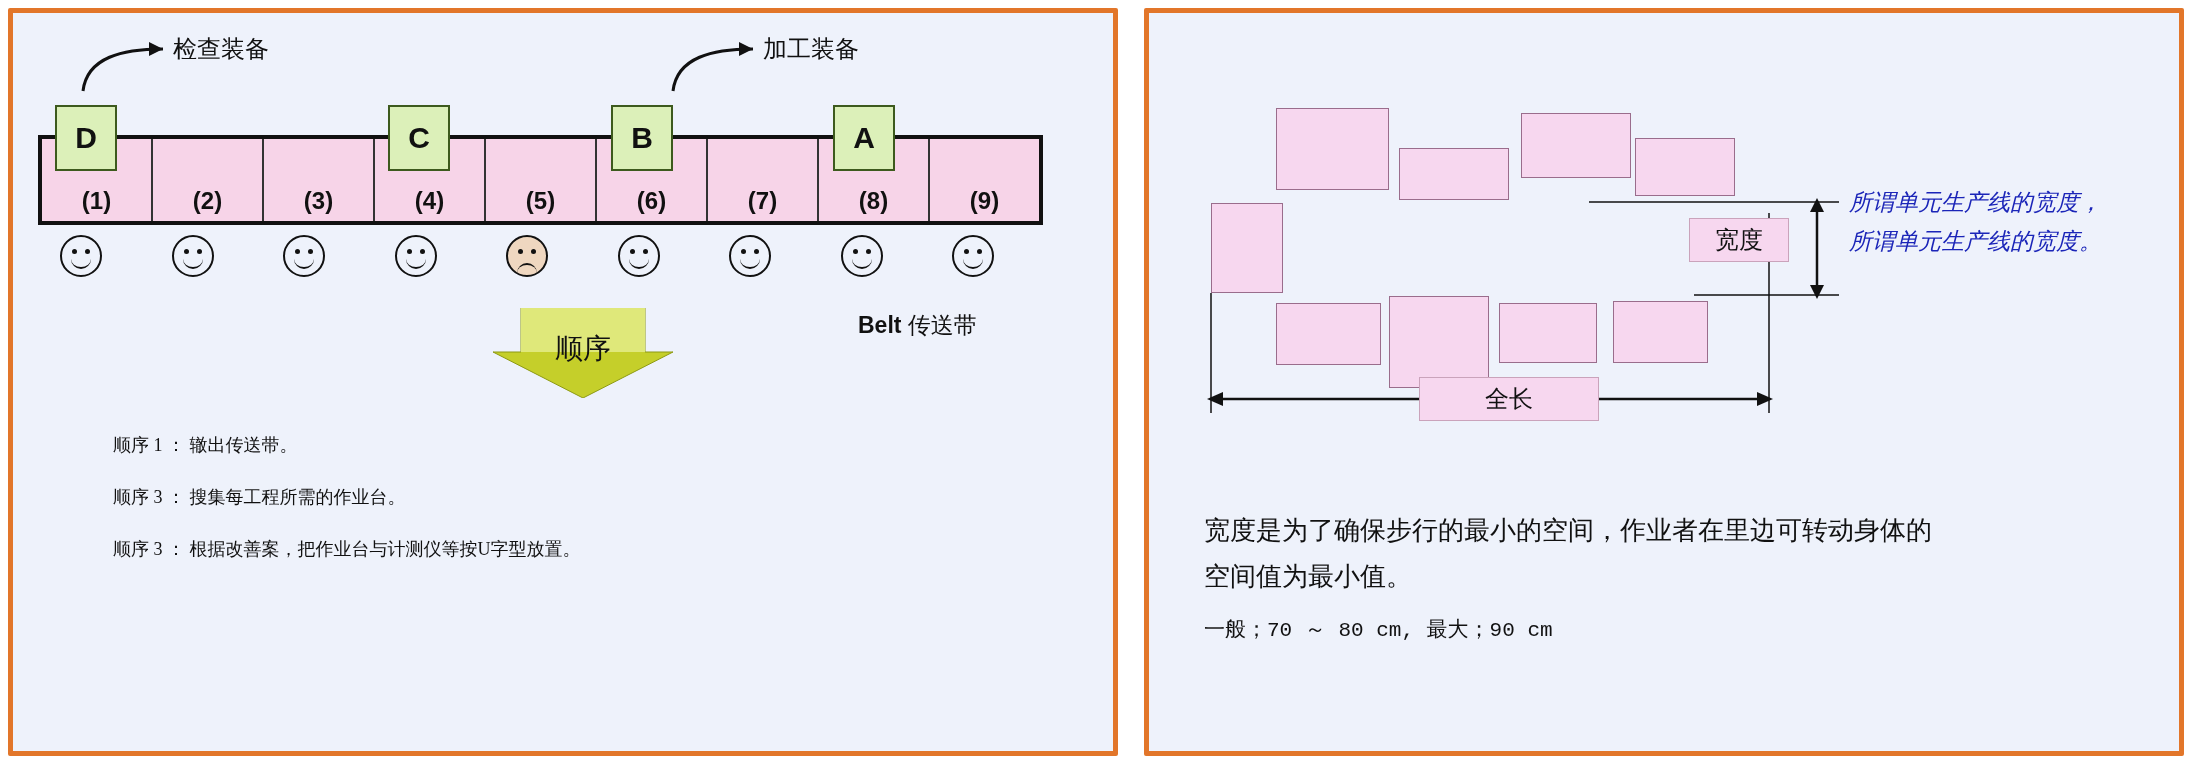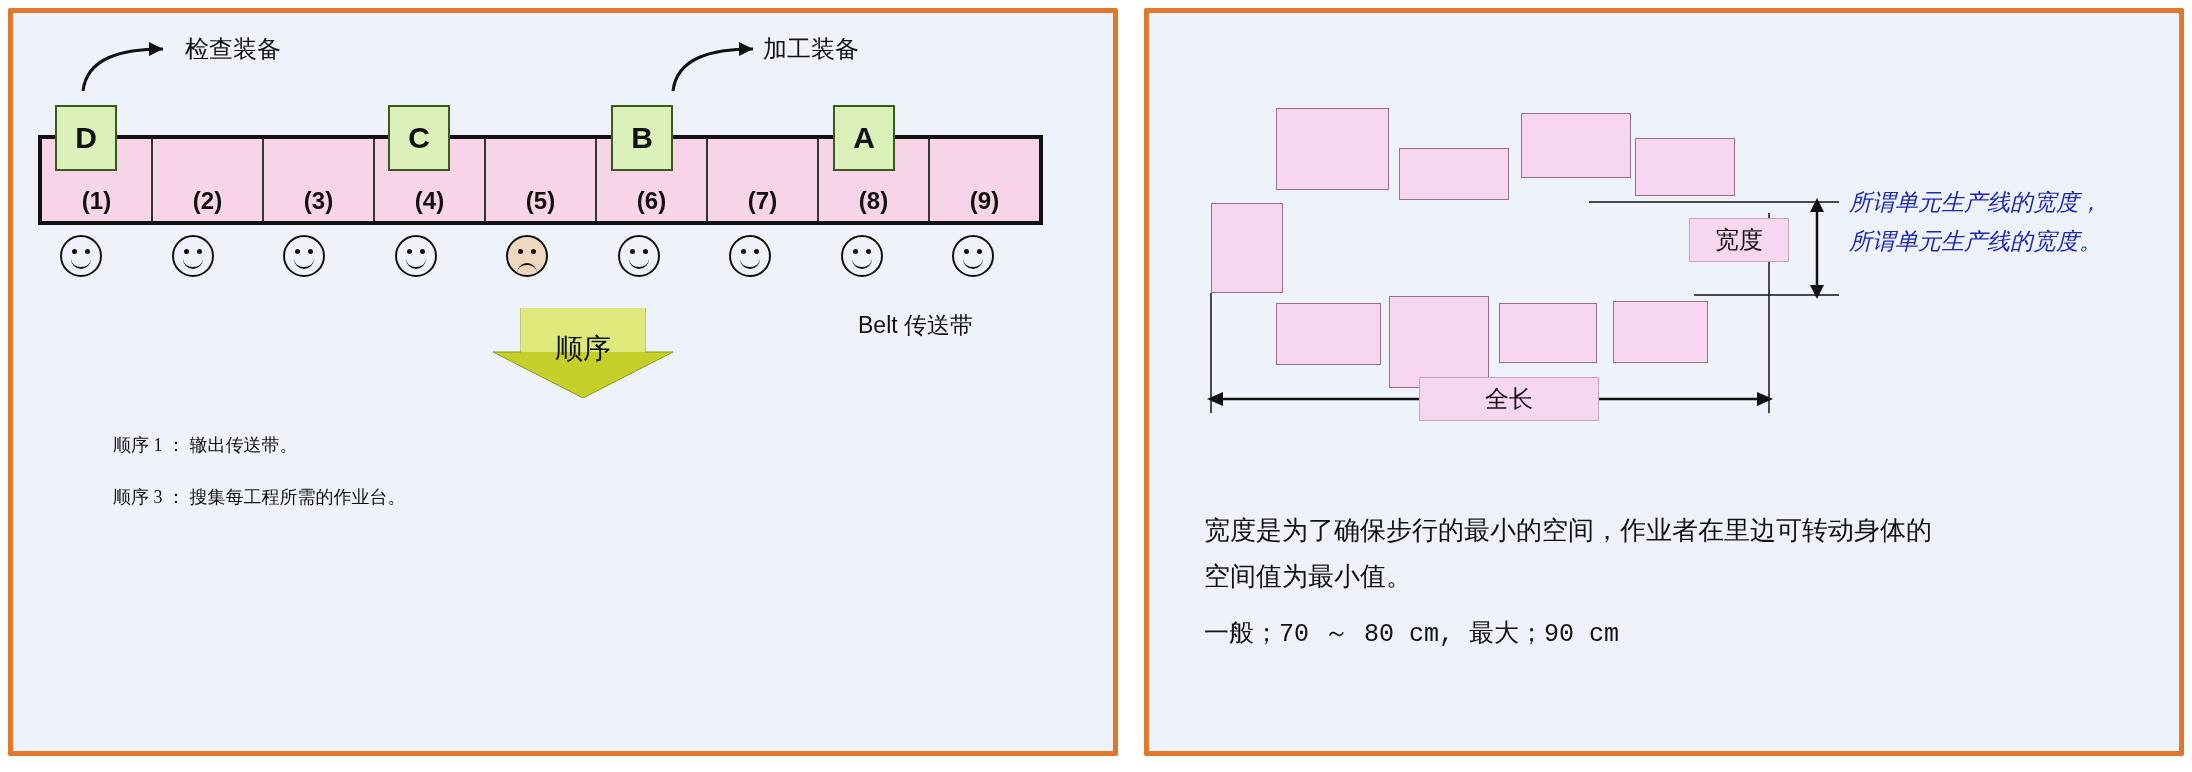--- a/index.html
+++ b/index.html
@@ -60,21 +60,21 @@
     top:26px;border-bottom:none;border-top:2px solid #111;
     border-radius:14px 14px 0 0;
   }
 
   .callout-text{
     position:absolute;font-size:24px;color:#111;white-space:nowrap;
   }
   .belt-caption{
     position:absolute;font-size:23px;color:#111;white-space:nowrap;
   }
-  .belt-caption b{font-weight:normal;}
+  .belt-caption b{font-weight:bold;}
 
   .arrow-svg{position:absolute;left:0;top:0;pointer-events:none;}
 
   .seq-arrow{position:absolute;left:480px;top:295px;width:180px;height:90px;}
   .seq-arrow .label{
     position:absolute;left:0;right:0;top:22px;text-align:center;
     font-size:28px;color:#111;z-index:2;
   }
 
   .steps{
@@ -97,39 +97,39 @@
   }
   .note-blue{
     position:absolute;font-size:23px;color:#1b25b8;line-height:1.7;
     white-space:nowrap;
     font-style:italic;
   }
   .rtext{
     position:absolute;font-size:26px;color:#111;line-height:1.75;
     font-family:"Liberation Serif",serif;
   }
-  .rtext .mono{font-family:"Liberation Mono",monospace;font-size:25px;}
+  .rtext .mono{font-family:"Liberation Mono",monospace;font-size:21px;}
 </style>
 </head>
 <body>
 
 <div class="stage">
 
   <div class="panel panel-left">
 
     <svg class="arrow-svg" width="1100" height="740">
 
       <path d="M70,78 C74,44 110,36 150,36" stroke="#111" stroke-width="3" fill="none"></path>
       <polygon points="150,36 136,29 136,43" fill="#111"></polygon>
 
       <path d="M660,78 C664,44 700,36 740,36" stroke="#111" stroke-width="3" fill="none"></path>
       <polygon points="740,36 726,29 726,43" fill="#111"></polygon>
     </svg>
 
-    <div class="callout-text" style="left:172px;top:20px;">检查装备</div>
+    <div class="callout-text" style="left:160px;top:20px;">检查装备</div>
     <div class="callout-text" style="left:750px;top:20px;">加工装备</div>
 
     <div class="belt">
       <div class="belt-cell">
           <span class="cell-label">(1)</span>
         </div>
       <div class="belt-cell">
           <span class="cell-label">(2)</span>
         </div>
       <div class="belt-cell">
@@ -214,20 +214,21 @@
       <svg width="180" height="90">
         <polygon points="28,0 152,0 152,44 180,44 90,90 0,44 28,44" fill="#c5cf2a" stroke="#8d9a13" stroke-width="1"></polygon>
         <rect x="28" y="0" width="124" height="44" fill="#dfe87a"></rect>
       </svg>
       <div class="label">顺序</div>
     </div>
 
     <div class="steps">
       <div class="step">顺序 1 ： 辙出传送带。</div>
       <div class="step">顺序 3 ： 搜集每工程所需的作业台。</div>
+      <div class="step">顺序 3 ： 根据改善案，把作业台与计测仪等按U字型放置。</div>
     </div>
   </div>
 
   <div class="panel panel-right">
 
     <div class="rbox" style="left:127px;top:95px;width:113px;height:82px;"></div>
     <div class="rbox" style="left:250px;top:135px;width:110px;height:52px;"></div>
     <div class="rbox" style="left:372px;top:100px;width:110px;height:65px;"></div>
     <div class="rbox" style="left:486px;top:125px;width:100px;height:58px;"></div>
 

